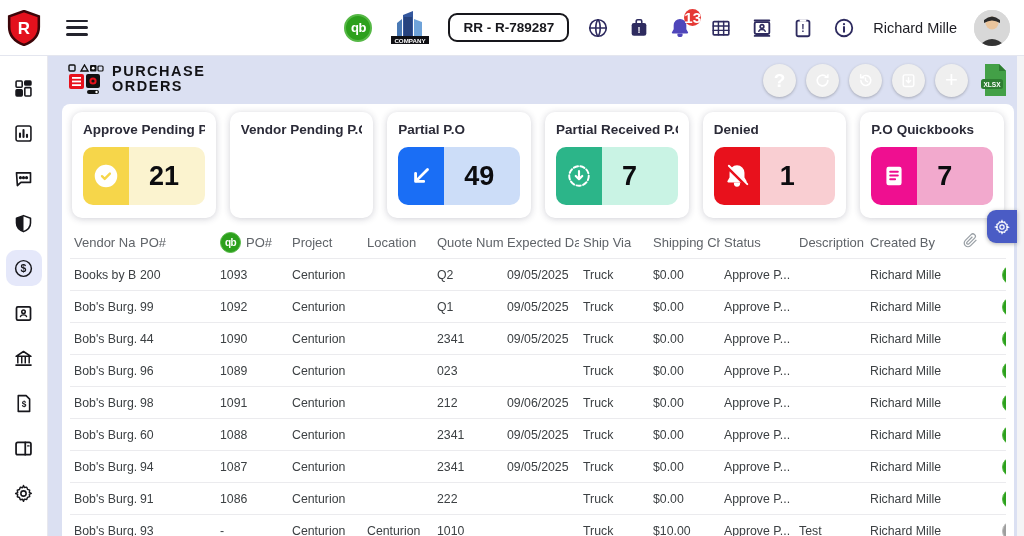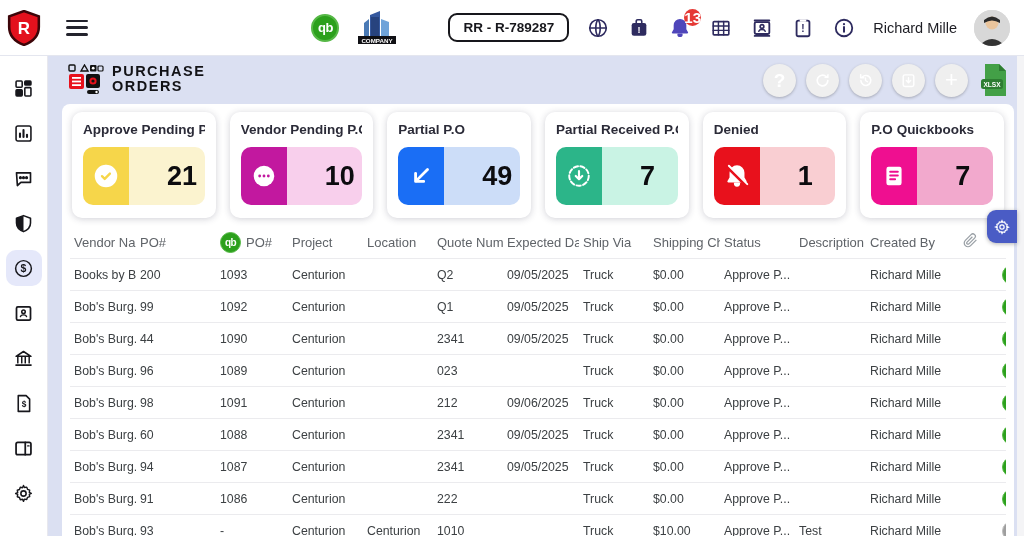--- a/index.html
+++ b/index.html
@@ -11,21 +11,21 @@
     border-bottom:1px solid #e4e6ef; display:flex; align-items:center; z-index:30; }
   .brand-box { width:48px; height:56px; display:flex; align-items:center; justify-content:center; }
   .hamburger { width:22px; height:16px; margin-left:18px; cursor:pointer;
     display:flex; flex-direction:column; justify-content:space-between; }
   .hamburger span { height:2.6px; background:#23232d; border-radius:2px; }
   .top-right { margin-left:auto; display:flex; align-items:center; gap:17px; padding-right:14px; }
   .qb-circle { display:inline-flex; align-items:center; justify-content:center;
     width:28px; height:28px; border-radius:50%; background:#2ca01c; color:#fff;
     font-weight:700; font-size:13px; letter-spacing:-.5px; border:2px solid #56b846; }
   .org-badge { border:2px solid #17171c; border-radius:9px; padding:5px 13px;
-    font-weight:700; font-size:13.5px; color:#17171c; background:#fff;margin-left:33px; }
+    font-weight:700; font-size:13.5px; color:#17171c; background:#fff; }
   .tb-icon { width:24px; height:24px; color:#2e2b5f; position:relative;
     display:inline-flex; align-items:center; justify-content:center; cursor:pointer; }
   .tb-icon svg { width:22px; height:22px; }
   .tb-badge { position:absolute; top:-7px; right:-9px; background:#e53935; color:#fff;
     font-size:15px; font-weight:700; min-width:17px; height:17px; border-radius:50%;
     display:flex; align-items:center; justify-content:center; }
   .user-name { font-size:14.5px; font-weight:500; color:#1d1d24; }
   .avatar { width:36px; height:36px; border-radius:50%; overflow:hidden; background:#d8d8d8; cursor:pointer; }
 
   
@@ -59,21 +59,21 @@
     border-radius:8px 8px 0 0; padding:6px 8px 0 8px; overflow:hidden; }
 
   
   .cards { display:flex; gap:14px; padding:2px 2px 8px 2px; }
   .card { flex:1; background:#fff; border-radius:10px; box-shadow:0 1px 7px rgba(40,40,70,.22);
     padding:10px 11px 13px 11px; min-width:0; }
   .card-title { font-size:13.5px; font-weight:700; color:#2b2b38; margin-bottom:10px; white-space:nowrap; overflow:hidden; }
   .pill { display:flex; height:58px; border-radius:10px; overflow:hidden; }
   .pill-icon { width:46px; flex:0 0 46px; display:flex; align-items:center; justify-content:center; }
   .pill-icon svg { width:26px; height:26px; }
-  .pill-body { flex:1; display:flex; align-items:center; padding-left:38px; }
+  .pill-body { flex:1; display:flex; align-items:center; padding-left:20px; }
   .pill-value { font-size:27px; font-weight:800; color:#0c0c0f; }
 
   
   .grid-cols { display:grid; grid-template-columns:62px 76px 68px 71px 66px 66px 72px 66px 67px 71px 67px 84px 40px 1fr;
     column-gap:4px; align-items:center; padding:0 0 0 4px; }
   .thead { height:32px; color:#5f6368; font-size:13px; }
   .thead .hcell { white-space:nowrap; overflow:hidden; display:flex; align-items:center; gap:5px; }
   .qb-mini { display:inline-flex; align-items:center; justify-content:center; flex:0 0 auto;
     width:21px; height:21px; border-radius:50%; background:#2ca01c; color:#fff;
     font-weight:700; font-size:10px; letter-spacing:-.5px; border:1.5px solid #56b846; }
@@ -389,35 +389,20 @@
                 </svg>
               </span>
             </div>
             <div class="pill-body" style="background: rgb(251, 243, 207);">
               <span class="pill-value">21</span>
             </div>
           </div>
         </div>
         <div class="card">
           <div class="card-title">Vendor Pending P.O</div>
-          <div class="pill">
-            <div class="pill-icon" style="background: rgb(194, 24, 159); color: rgb(194, 24, 159);">
-              <span style="display:inline-flex;">
-                <svg viewBox="0 0 24 24" width="22" height="22" fill="none" stroke="currentColor" stroke-width="1.8" stroke-linecap="round" stroke-linejoin="round">
-                  <circle cx="12" cy="12" r="9.5" fill="#fff" stroke="none"></circle>
-                  <circle cx="8" cy="12" r="1.3" fill="currentColor" stroke="none"></circle>
-                  <circle cx="12" cy="12" r="1.3" fill="currentColor" stroke="none"></circle>
-                  <circle cx="16" cy="12" r="1.3" fill="currentColor" stroke="none"></circle>
-                </svg>
-              </span>
-            </div>
-            <div class="pill-body" style="background: rgb(248, 207, 236);">
-              <span class="pill-value">10</span>
-            </div>
-          </div>
         </div>
         <div class="card">
           <div class="card-title">Partial P.O</div>
           <div class="pill">
             <div class="pill-icon" style="background: rgb(26, 110, 245); color: rgb(26, 110, 245);">
               <span style="display:inline-flex;">
                 <svg viewBox="0 0 24 24" width="22" height="22" fill="none" stroke="currentColor" stroke-width="1.8" stroke-linecap="round" stroke-linejoin="round">
                   <path d="M18 6L7.5 16.5" stroke="#fff" stroke-width="2.6"></path>
                   <path d="M7 9.5V17h7.5" fill="none" stroke="#fff" stroke-width="2.6"></path>
                 </svg>

